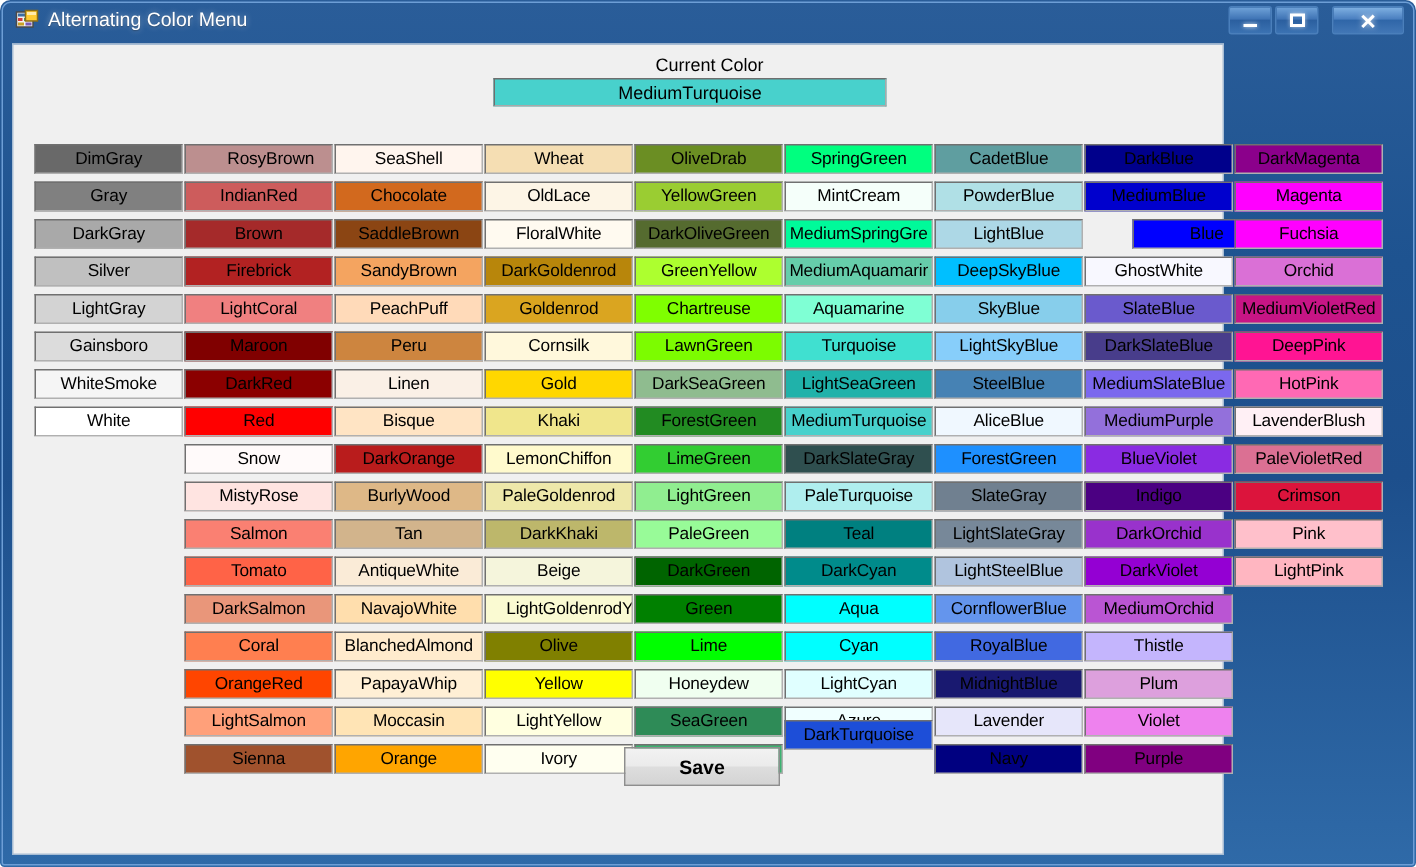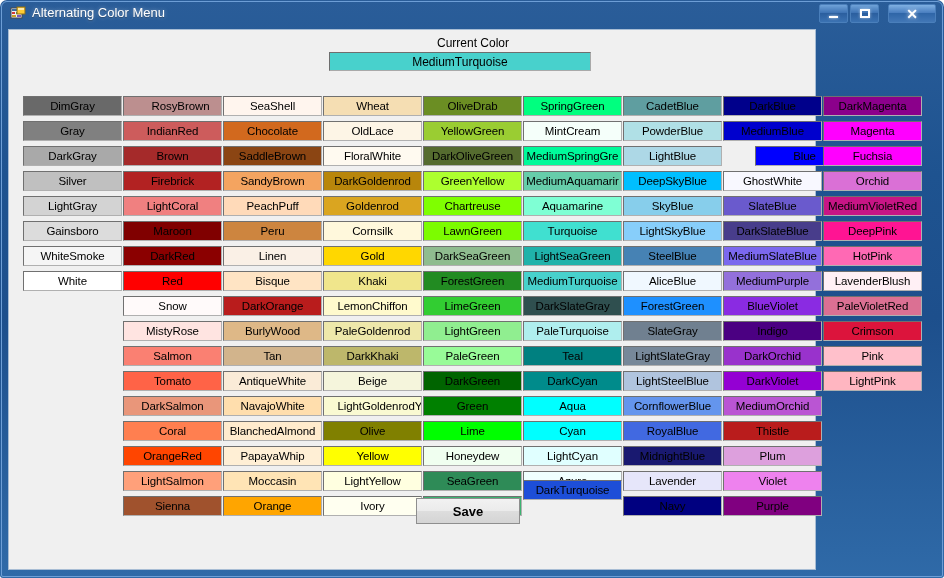--- a/index.html
+++ b/index.html
@@ -524,21 +524,21 @@
           </div>
           <div class="colorbtn" style="top: 250px; background: rgb(153, 50, 204); color: rgb(0, 0, 0);">
             <span>DarkOrchid</span>
           </div>
           <div class="colorbtn" style="top: 275px; background: rgb(148, 0, 211); color: rgb(0, 0, 0);">
             <span>DarkViolet</span>
           </div>
           <div class="colorbtn" style="top: 300px; background: rgb(186, 85, 211); color: rgb(0, 0, 0);">
             <span>MediumOrchid</span>
           </div>
-          <div class="colorbtn" style="top: 325px; background: #b91c1c; color: rgb(0, 0, 0);">
+          <div class="colorbtn" style="top: 325px; background: #c4b5fd; color: rgb(0, 0, 0);">
             <span>Thistle</span>
           </div>
           <div class="colorbtn" style="top: 350px; background: rgb(221, 160, 221); color: rgb(0, 0, 0);">
             <span>Plum</span>
           </div>
           <div class="colorbtn" style="top: 375px; background: rgb(238, 130, 238); color: rgb(0, 0, 0);">
             <span>Violet</span>
           </div>
           <div class="colorbtn" style="top: 400px; background: rgb(128, 0, 128); color: rgb(0, 0, 0);">
             <span>Purple</span>

